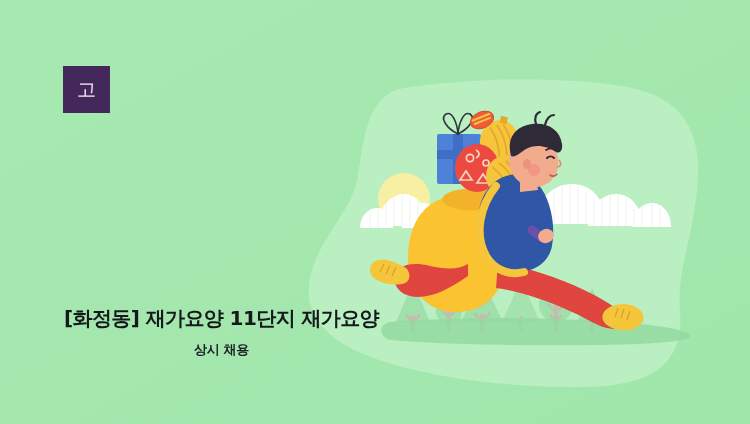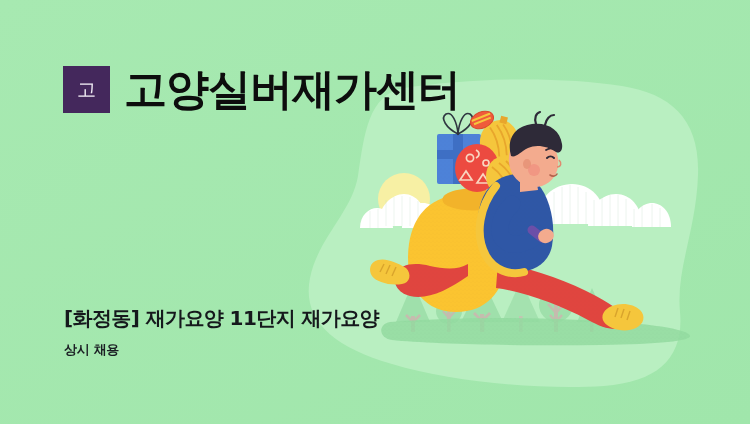--- a/index.html
+++ b/index.html
@@ -69,20 +69,21 @@
     white-space:nowrap;
   }
   #job-status {
     margin-top:11px;
     color:#1b1f24;
     font-size:13px;
     font-weight:700;
     line-height:1.2;
     letter-spacing:-0.3px;
     white-space:nowrap;
+    text-align:center;
   }
 </style>
 </head>
 <body>
 
 <div id="card">
 
   <svg id="illustration" viewBox="0 0 750 424" xmlns="http://www.w3.org/2000/svg">
     <defs>
       <clipPath id="cardClip">
@@ -361,21 +362,20 @@
 
       </g>
 
     </g>
   </svg>
 
   <div id="logo-row">
     <div id="logo-badge">
       <span id="logo-badge-text">고</span>
     </div>
-    <div id="org-title">고양실버재가센터</div>
   </div>
 
   <div id="caption-block">
     <div id="job-title">[화정동] 재가요양 11단지 재가요양</div>
     <div id="job-status">상시 채용</div>
   </div>
 
 </div>
 
 </body></html>

